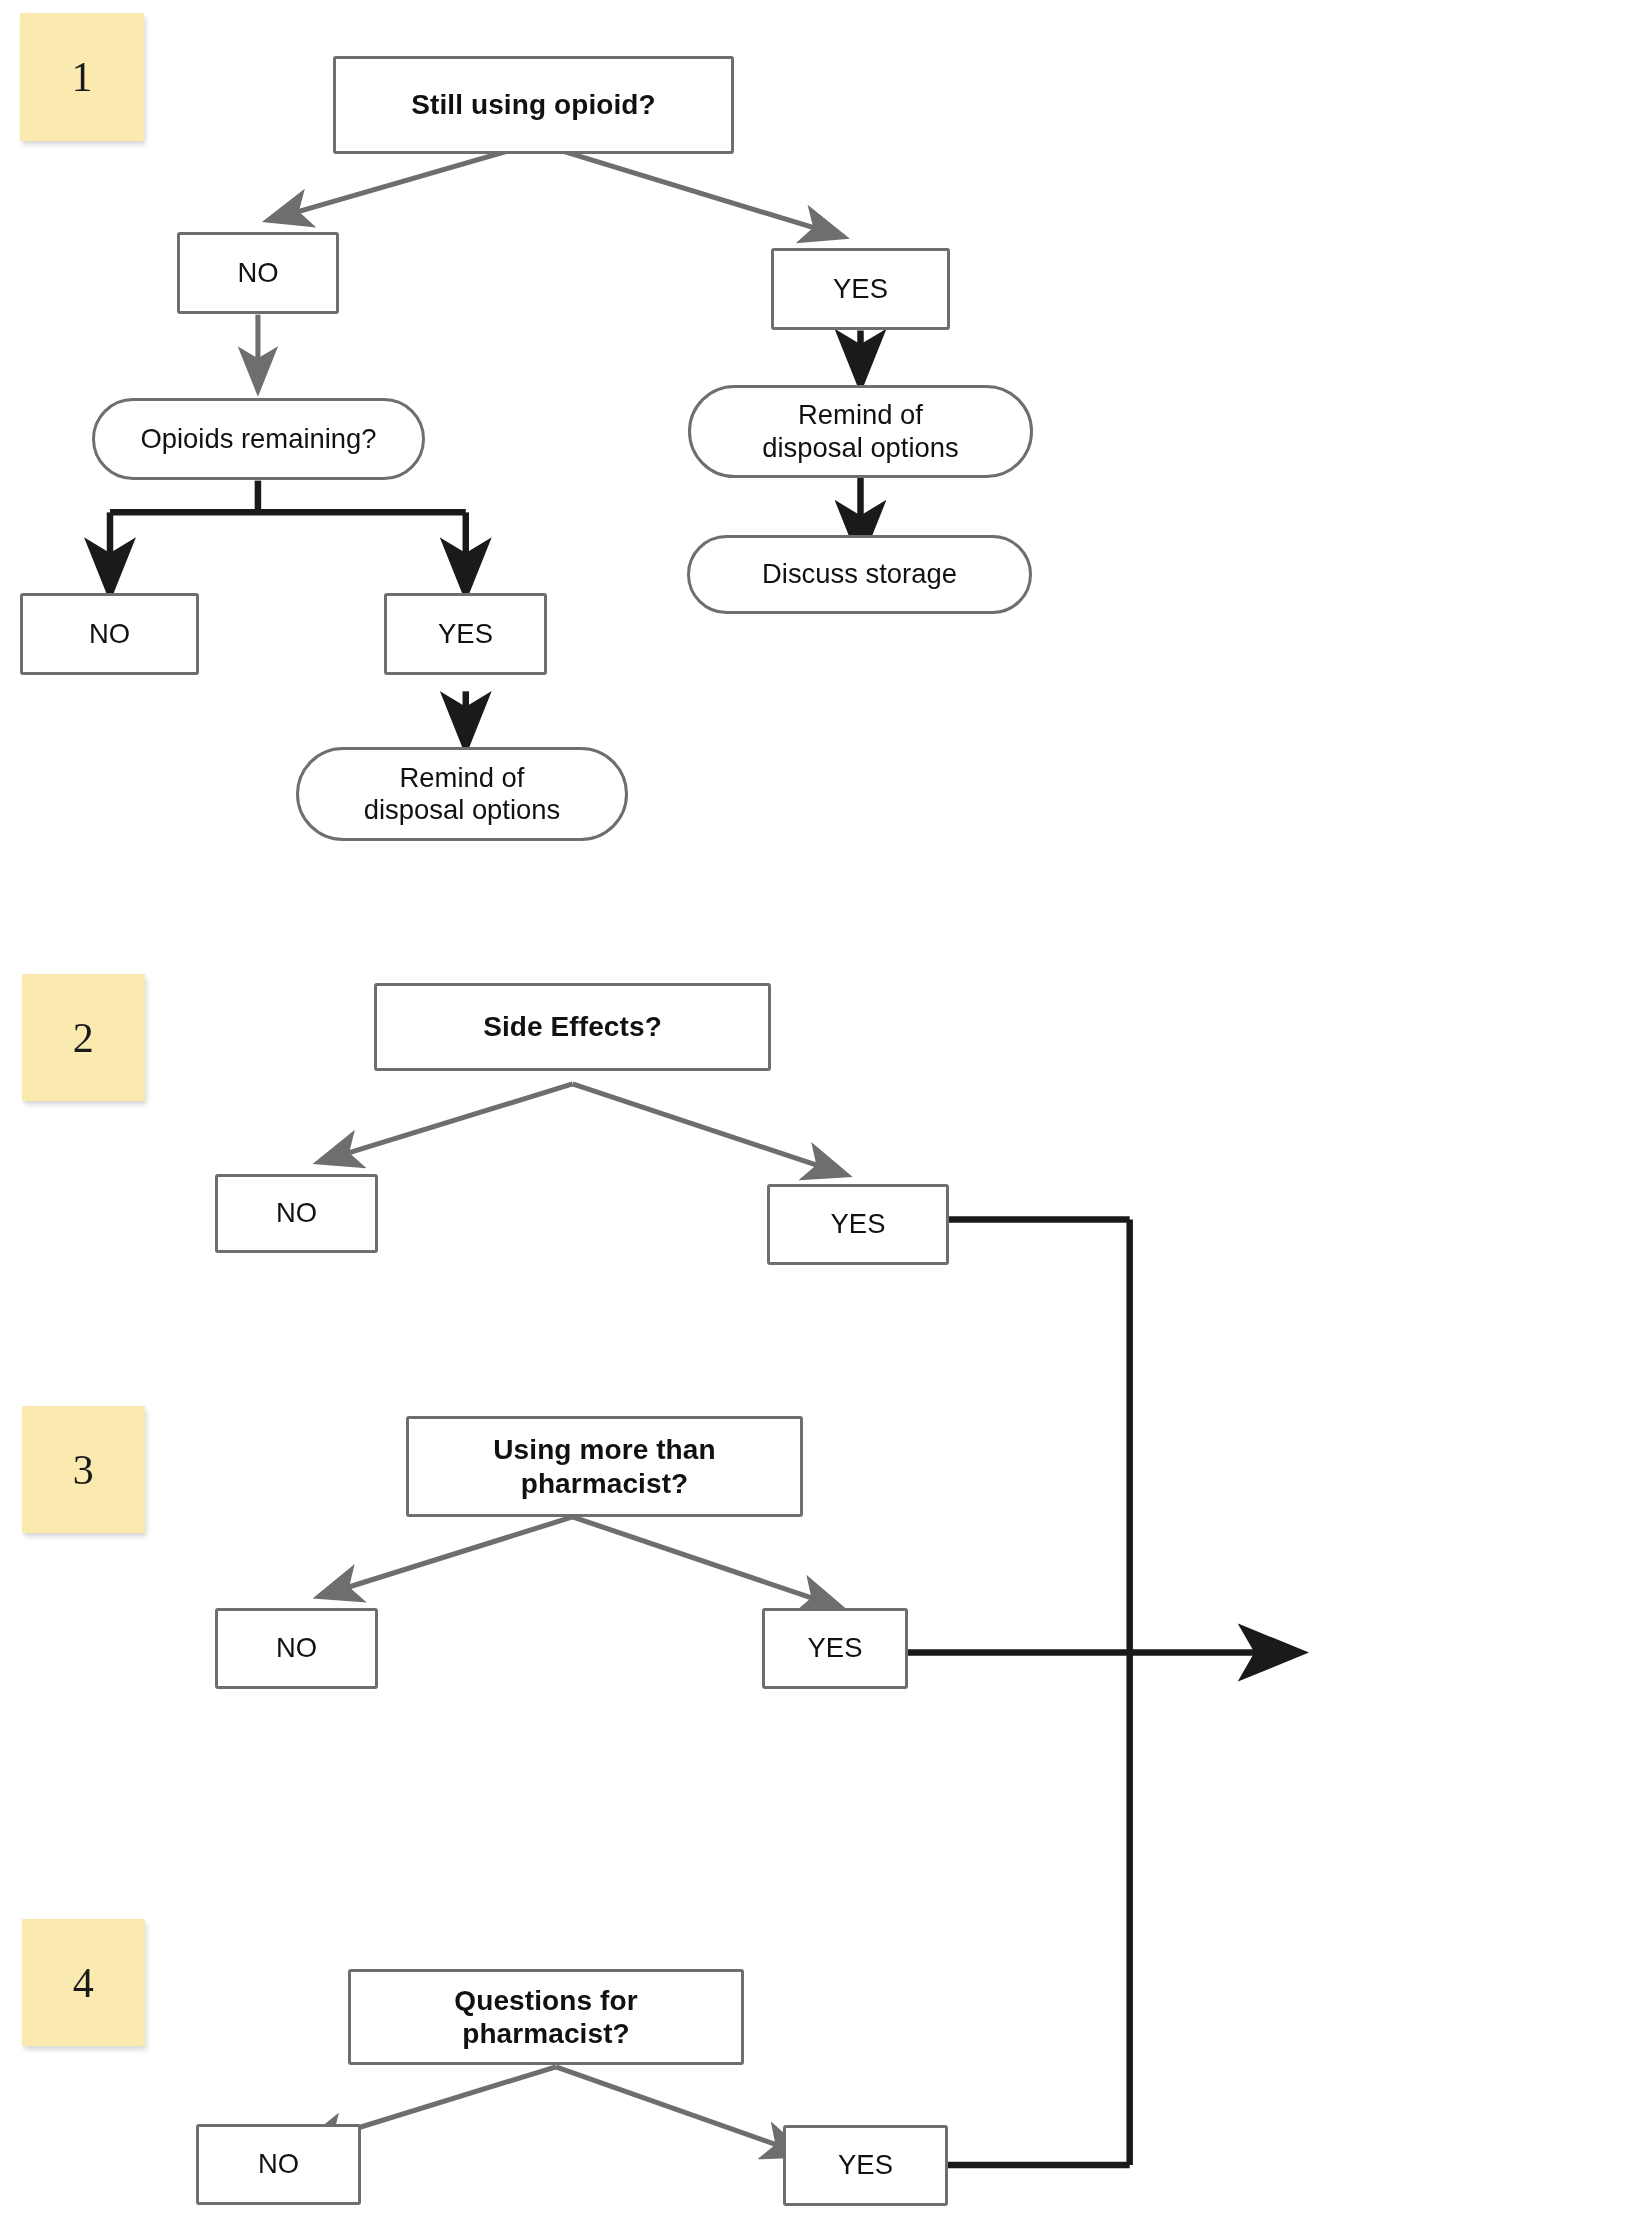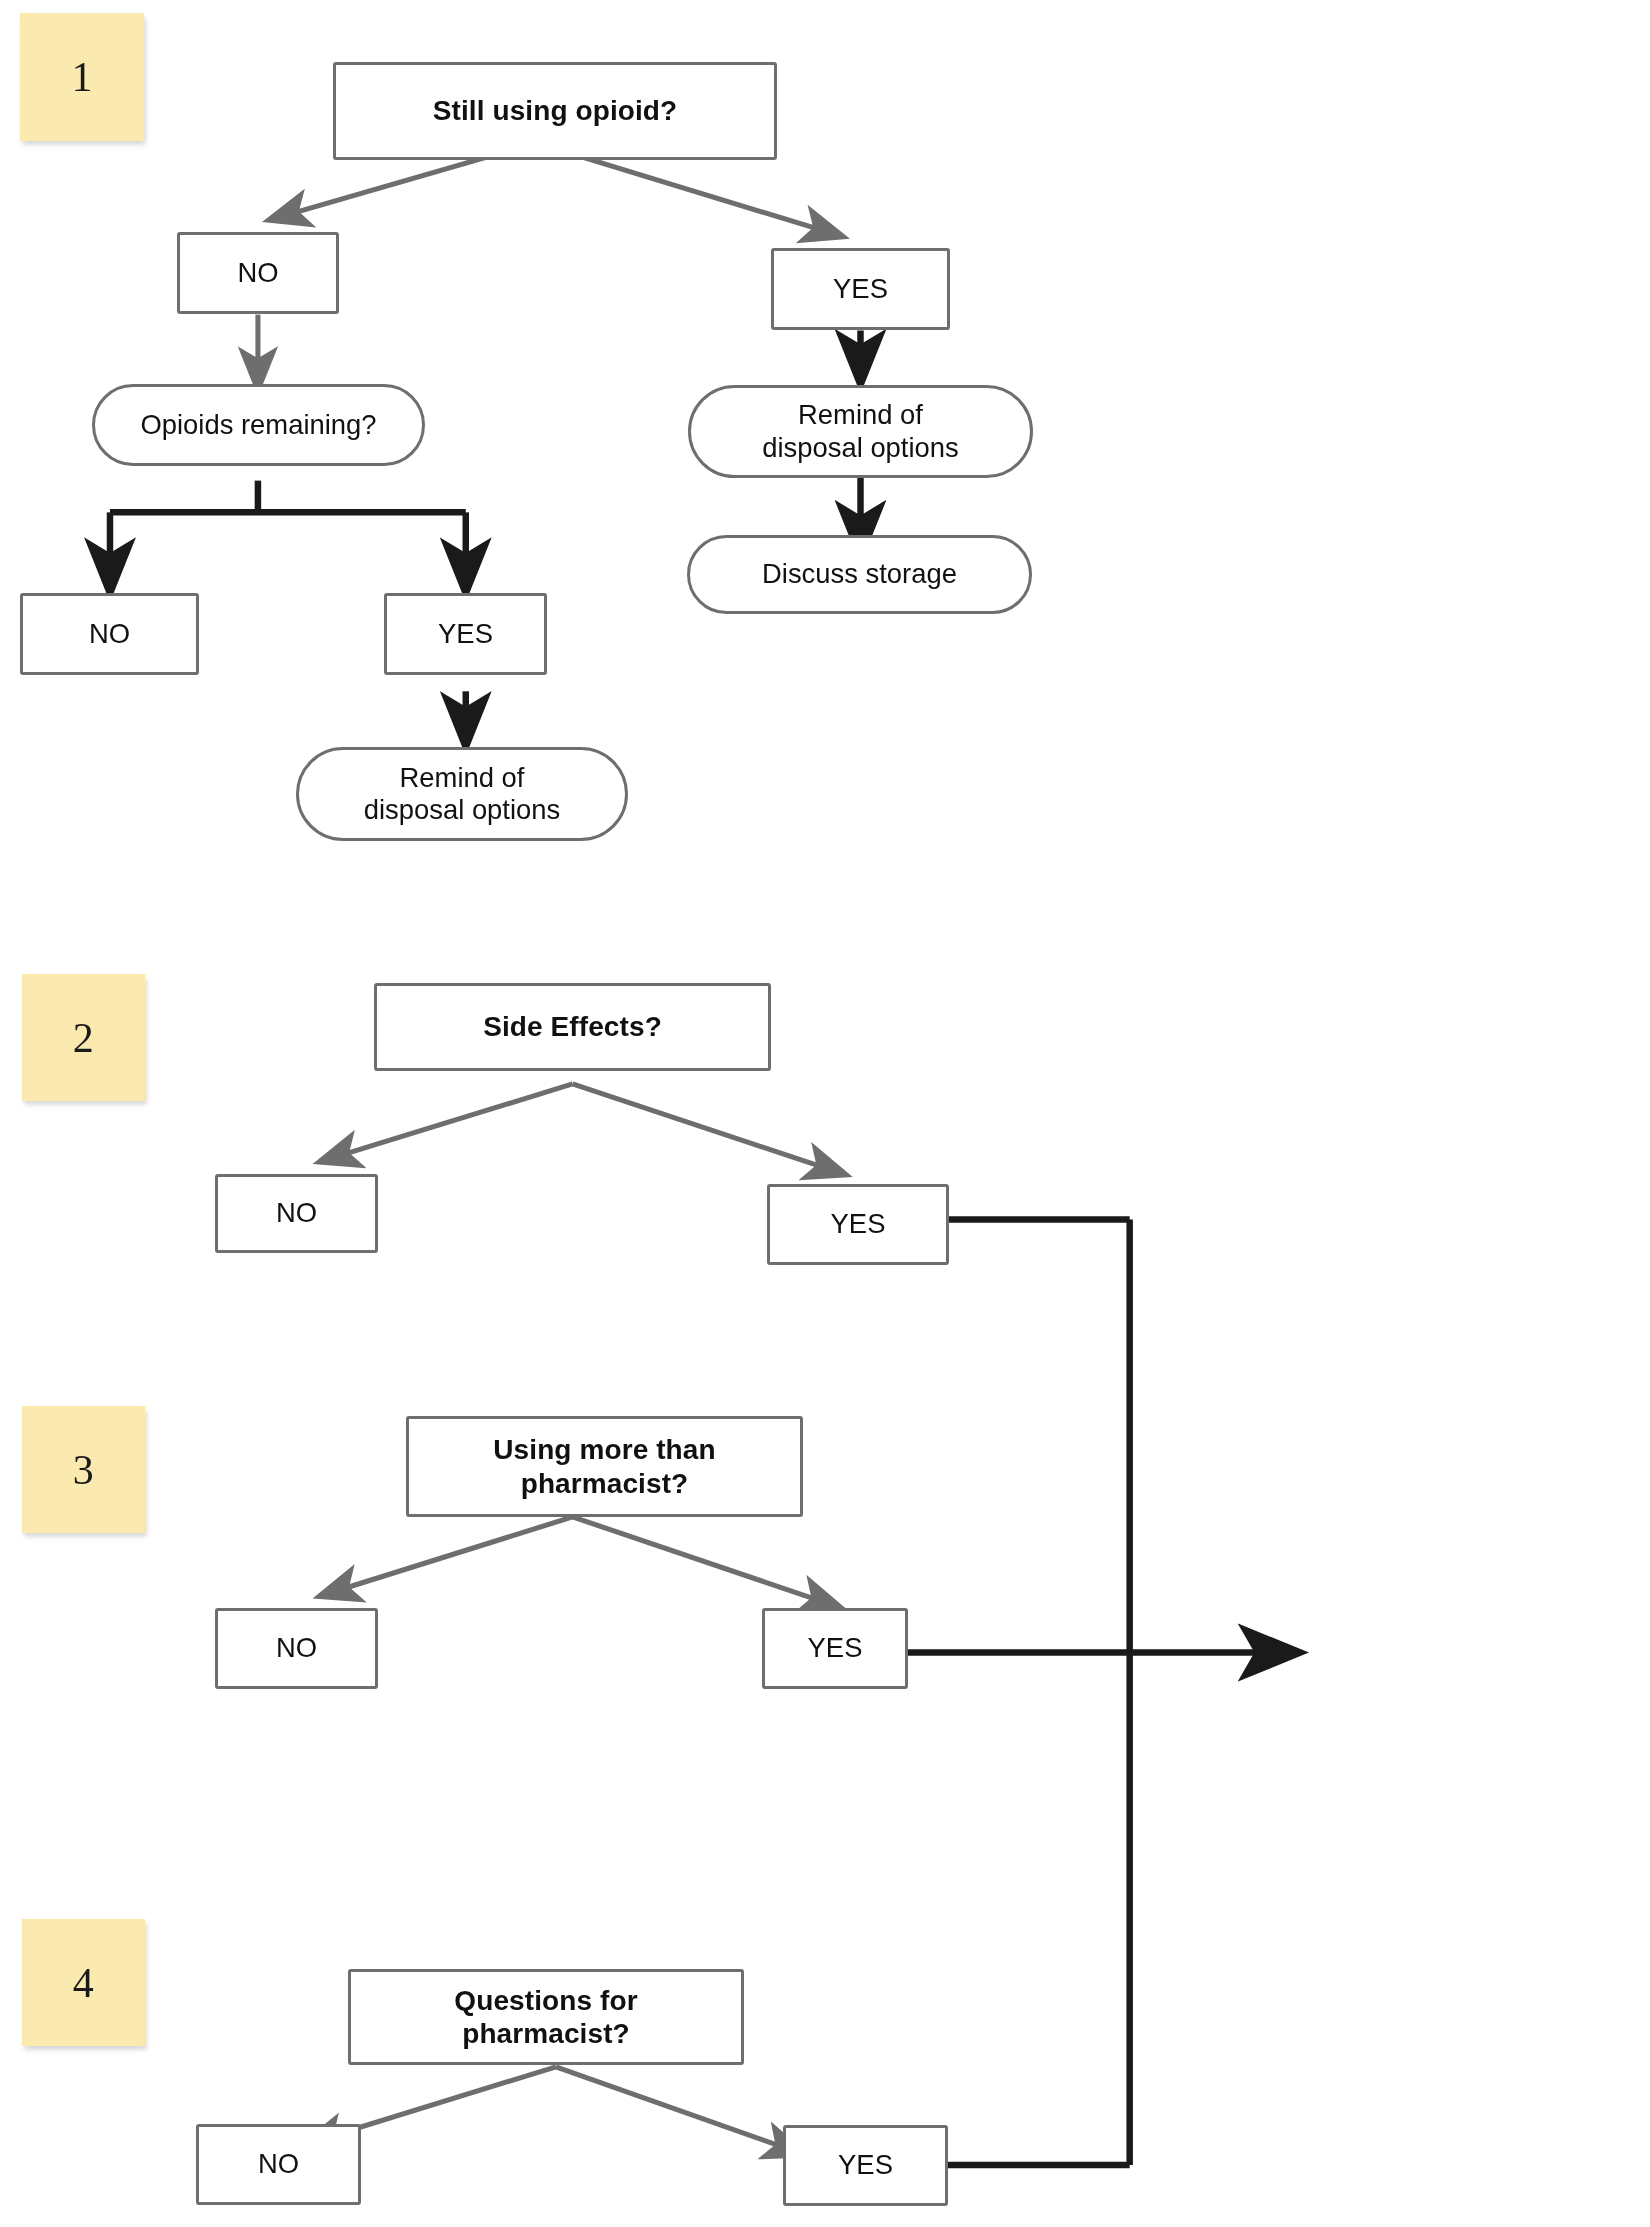--- a/index.html
+++ b/index.html
@@ -156,33 +156,33 @@
 
     <g>
       <path d="M1312,3000 L1565,3000" stroke="#1A1A1A" stroke-width="9" fill="none"></path>
     </g>
   </svg>
 
   <div class="sticky" style="left:20px; top:13px; width:124px; height:128px;">
     <span class="num">1</span>
   </div>
 
-  <div class="node rect decision" style="left:333px; top:62px; width:444px; height:98px;">
+  <div class="node rect decision" style="left:333px; top:56px; width:401px; height:98px;">
     <span class="label">Still using opioid?</span>
   </div>
 
   <div class="node rect branch" style="left:177px; top:232px; width:162px; height:82px;">
     <span class="label">NO</span>
   </div>
 
   <div class="node rect branch" style="left:771px; top:248px; width:179px; height:82px;">
     <span class="label">YES</span>
   </div>
 
-  <div class="node stadium action" style="left:92px; top:384px; width:333px; height:82px;">
+  <div class="node stadium action" style="left:92px; top:398px; width:333px; height:82px;">
     <span class="label">Opioids remaining?</span>
   </div>
 
   <div class="node stadium action" style="left:688px; top:385px; width:345px; height:93px;">
     <span class="label">
       <span>Remind of</span><br>
       <span>disposal options</span>
     </span>
   </div>
 

